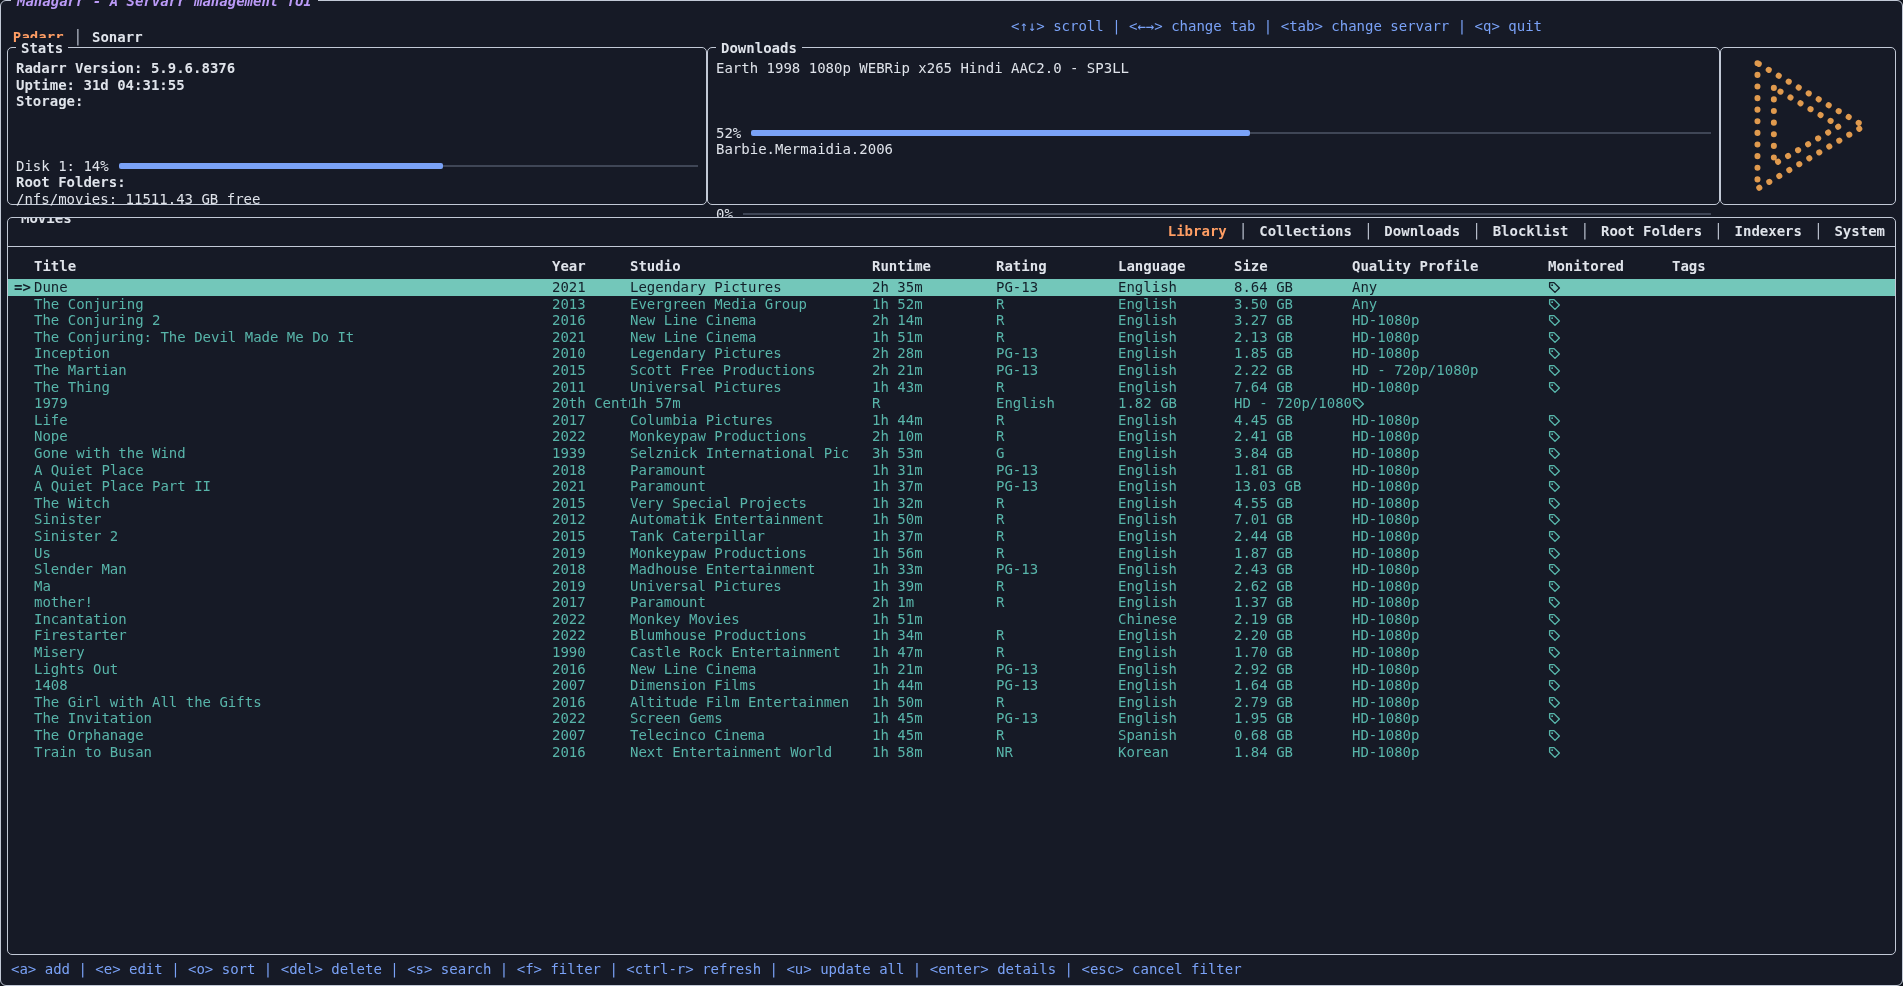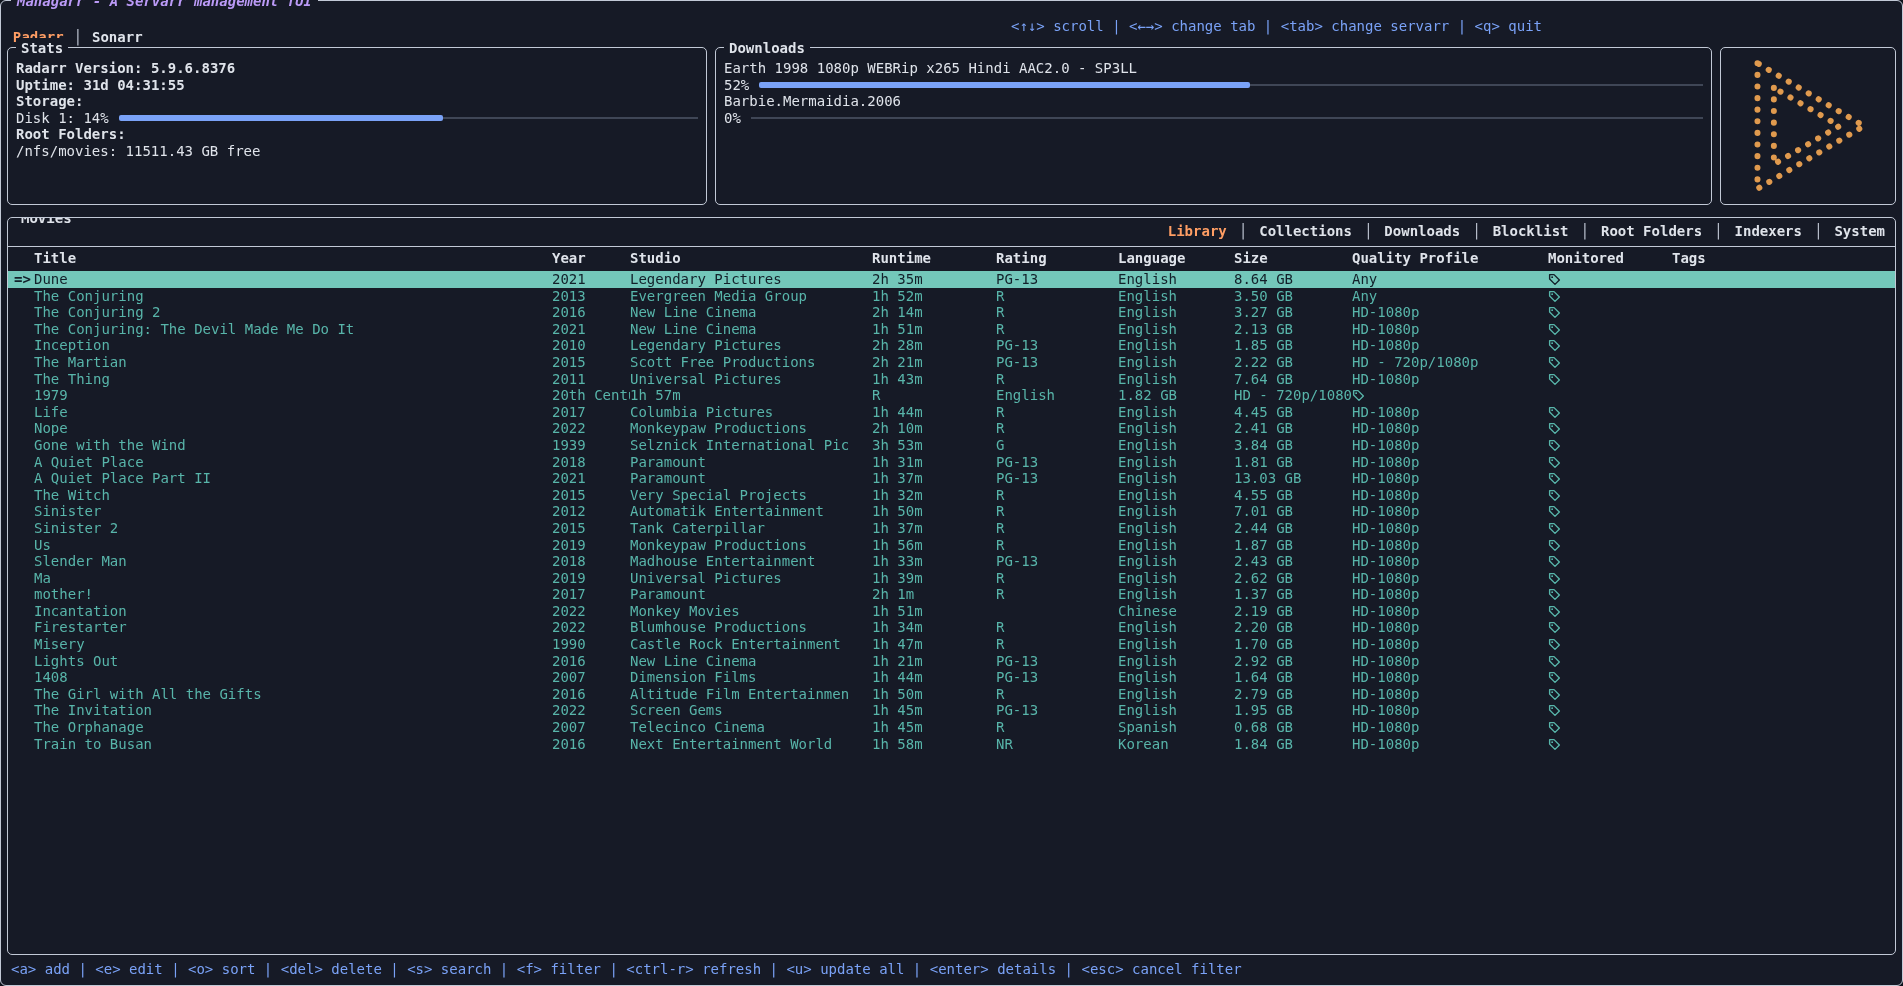--- a/index.html
+++ b/index.html
@@ -27,47 +27,47 @@
     position:absolute;top:-10px;left:10px;background:var(--bg);padding:0 6px;
     color:var(--purple);font-style:italic;font-weight:bold;line-height:20px;
   }
   .top-row{display:flex;justify-content:space-between;align-items:center;margin-top:12px;height:22px;padding:0 6px;}
   .servarr-tabs{display:flex;gap:10px;align-items:center;margin-top:22px;}
   .servarr-tab{font-weight:bold;color:var(--fg);cursor:default;}
   .servarr-tab.active{color:var(--orange);}
   .tab-sep{color:var(--border);}
   .top-help{color:var(--blue);margin-right:348px;white-space:nowrap;}
 
-  .panels-row{display:flex;gap:8px;height:158px;margin-top:10px;}
+  .panels-row{display:flex;height:158px;margin-top:10px;}
   .panel{position:relative;border:1px solid var(--border);border-radius:5px;background:var(--bg);}
   .panel-title{
     position:absolute;top:-10px;left:8px;background:var(--bg);padding:0 5px;
     font-weight:bold;color:var(--fg);line-height:20px;
   }
   .stats-panel{width:700px;flex:none;}
   .downloads-panel{flex:1;}
   .logo-panel{width:176px;flex:none;display:flex;align-items:center;justify-content:center;color:var(--logo);}
   .panel-body{padding:12px 8px 4px 8px;line-height:16.5px;}
   .line{height:16.5px;white-space:nowrap;overflow:hidden;}
   .bold{font-weight:bold;}
-  .stat-flex{display:flex;align-items:center;gap:10px;}
+  .stat-flex{display:flex;align-items:center;gap:10px;margin-top:48px;}
   .gauge{position:relative;flex:1;height:16px;}
   .gauge::before{content:"";position:absolute;left:0;right:0;top:7px;height:2px;background:var(--track);}
   .gauge-fill{position:absolute;left:0;top:5px;height:6px;background:var(--blue);border-radius:2px;}
 
   .movies-panel{flex:1;margin-top:12px;display:flex;flex-direction:column;overflow:hidden;}
   .tabs-row{display:flex;gap:12px;align-items:center;padding:5px 10px 7px 10px;border-bottom:1px solid var(--border);justify-content:flex-end;}
   .tab{font-weight:bold;color:var(--fg);cursor:default;}
   .tab.active{color:var(--orange);}
   .thead,.trow{
     display:grid;
     grid-template-columns:26px 518px 78px 242px 124px 122px 116px 118px 196px 124px 1fr;
     align-items:center;
   }
-  .thead{margin-top:0;font-weight:bold;color:var(--fg);height:22px;}
+  .thead{margin-top:8px;font-weight:bold;color:var(--fg);height:22px;}
   .tbody{flex:1;overflow:hidden;margin-top:2px;}
   .trow{height:16.6px;line-height:16.6px;color:var(--teal);}
   .trow .c,.thead .c{white-space:nowrap;overflow:hidden;}
   .c.gutter{padding-left:6px;font-weight:bold;}
   .trow.selected{background:var(--sel-bg);color:var(--sel-fg);}
   .tag-icon{vertical-align:-2px;}
   .bottom-help{color:var(--blue);margin:6px 0 2px 4px;height:18px;white-space:nowrap;overflow:hidden;}
   .dl-title{color:var(--fg);}
 </style>
 </head>

